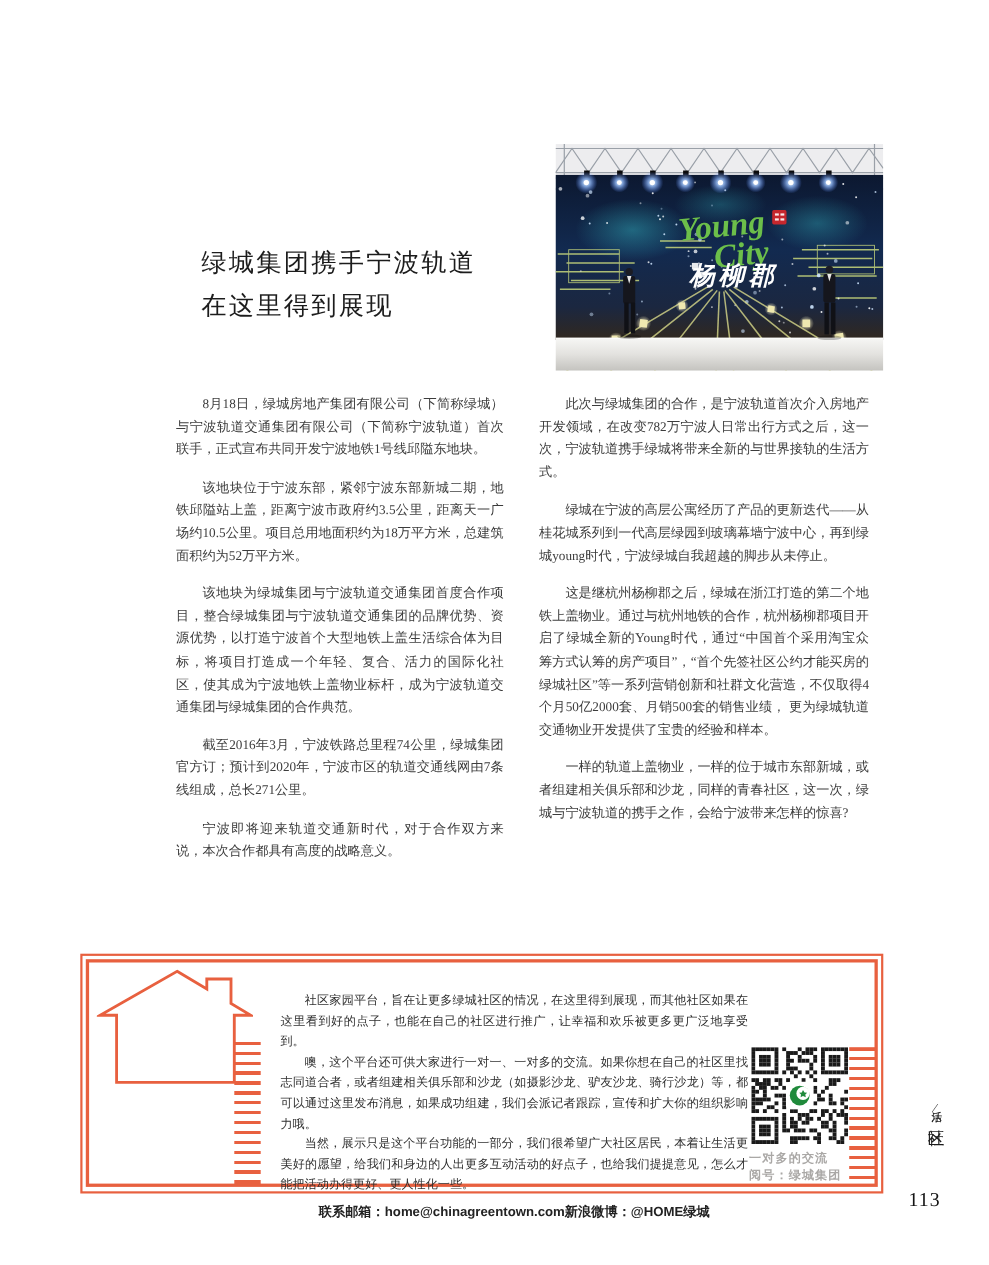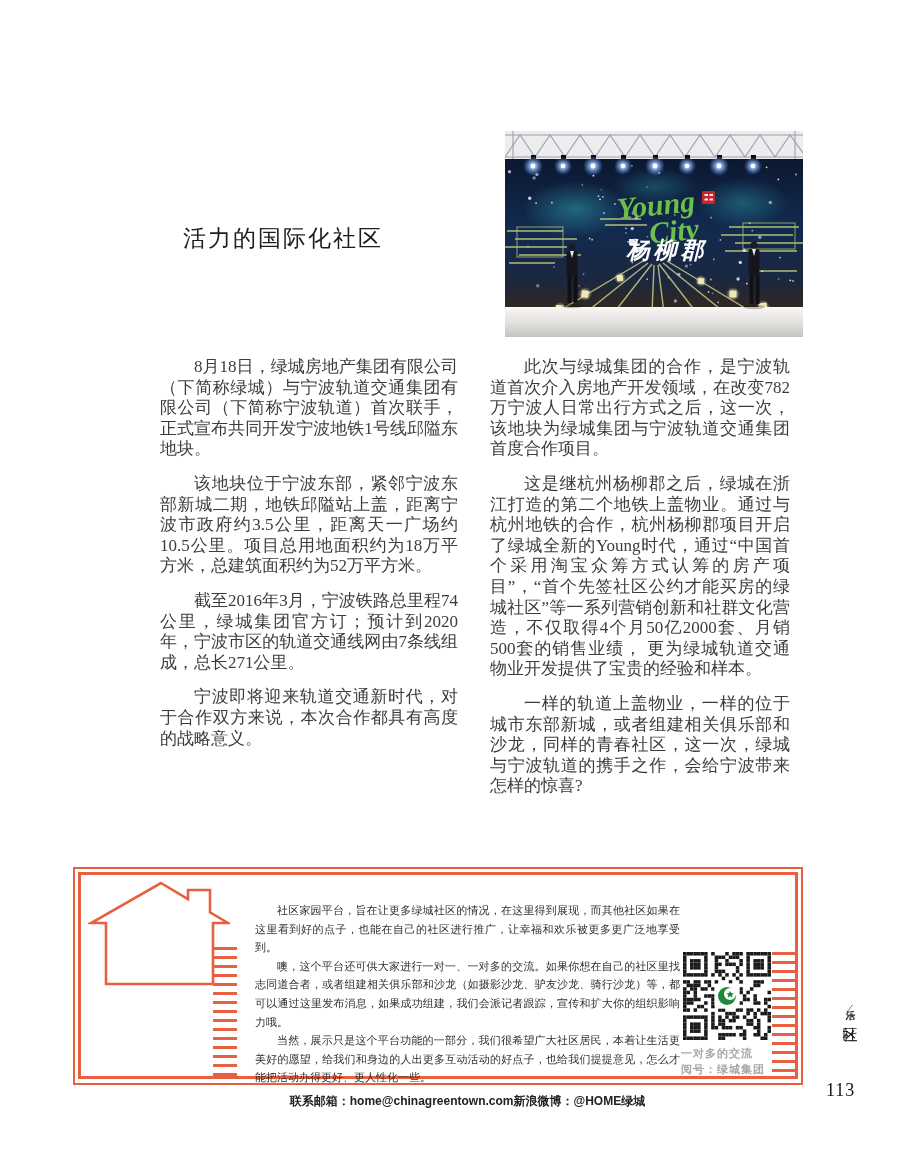--- a/index.html
+++ b/index.html
@@ -4,21 +4,21 @@
 <style>
   html,body{margin:0;padding:0;background:#ffffff;}
   .page{position:relative;width:899px;height:1150px;background:#ffffff;overflow:hidden;
         font-family:"Liberation Serif",serif;}
   
   .headline{position:absolute;left:183px;top:219px;width:300px;
             font-family:"Liberation Serif",serif;font-size:23px;line-height:39px;
             letter-spacing:2px;color:#1c1c1c;font-weight:500;}
   
   .col{position:absolute;top:357px;font-family:"Liberation Serif",serif;
-       font-size:17px;line-height:20.6px;color:#3c3c3c;text-align:justify;}
+       font-size:12px;line-height:20.6px;color:#3c3c3c;text-align:justify;}
   .col p{margin:0 0 14px 0;text-indent:2em;}
   .col-left{left:160px;width:298px;}
   .col-right{left:490px;width:300px;}
   
   .photo{position:absolute;left:505px;top:131px;width:298px;height:206px;}
   
   .callout-outer{position:absolute;left:73px;top:867px;width:726px;height:214px;
                  border:2px solid var(--accent);}
   .callout-inner{position:absolute;left:3px;top:3px;right:3px;bottom:4px;
                  border:3px solid var(--accent);}
@@ -49,21 +49,22 @@
   .side-label .big{font-size:15px;}
   .page-number{position:absolute;left:826px;top:1080px;
                font-family:Liberation Serif, serif;font-size:18px;letter-spacing:1px;color:#141414;}
 </style>
 </head>
 <body>
 
 <div class="page">
 
   <div class="headline">
-    <div>活力的国际化社区</div>
+    <div>绿城集团携手宁波轨道</div>
+    <div>在这里得到展现</div>
   </div>
 
   <svg class="photo" viewBox="0 0 298 206">
     <defs>
       <linearGradient id="bgGrad" x1="0" y1="0" x2="0" y2="1">
         <stop offset="0" stop-color="#0c1830"></stop>
         <stop offset="0.45" stop-color="#122a50"></stop>
         <stop offset="0.8" stop-color="#1b2740"></stop>
         <stop offset="1" stop-color="#31281f"></stop>
       </linearGradient>
@@ -297,25 +298,27 @@
       <rect x="243.5" y="118" width="11" height="26" rx="2" fill="#15161d"></rect>
       <polygon points="247,118 251,118 249,125" fill="#e8e8e8"></polygon>
       <rect x="244.5" y="144" width="4" height="29" fill="#101116"></rect>
       <rect x="250.5" y="144" width="4" height="29" fill="#101116"></rect>
     </g>
   </svg>
 
   <div class="col col-left">
     <p>8月18日，绿城房地产集团有限公司（下简称绿城）与宁波轨道交通集团有限公司（下简称宁波轨道）首次联手，正式宣布共同开发宁波地铁1号线邱隘东地块。</p>
     <p>该地块位于宁波东部，紧邻宁波东部新城二期，地铁邱隘站上盖，距离宁波市政府约3.5公里，距离天一广场约10.5公里。项目总用地面积约为18万平方米，总建筑面积约为52万平方米。</p>
+    <p>该地块为绿城集团与宁波轨道交通集团首度合作项目，整合绿城集团与宁波轨道交通集团的品牌优势、资源优势，以打造宁波首个大型地铁上盖生活综合体为目标，将项目打造成一个年轻、复合、活力的国际化社区，使其成为宁波地铁上盖物业标杆，成为宁波轨道交通集团与绿城集团的合作典范。</p>
     <p>截至2016年3月，宁波铁路总里程74公里，绿城集团官方订；预计到2020年，宁波市区的轨道交通线网由7条线组成，总长271公里。</p>
     <p>宁波即将迎来轨道交通新时代，对于合作双方来说，本次合作都具有高度的战略意义。</p>
   </div>
   <div class="col col-right">
-    <p>此次与绿城集团的合作，是宁波轨道首次介入房地产开发领域，在改变782万宁波人日常出行方式之后，这一次，该地块为绿城集团与宁波轨道交通集团首度合作项目。</p>
+    <p>此次与绿城集团的合作，是宁波轨道首次介入房地产开发领域，在改变782万宁波人日常出行方式之后，这一次，宁波轨道携手绿城将带来全新的与世界接轨的生活方式。</p>
+    <p>绿城在宁波的高层公寓经历了产品的更新迭代——从桂花城系列到一代高层绿园到玻璃幕墙宁波中心，再到绿城young时代，宁波绿城自我超越的脚步从未停止。</p>
     <p>这是继杭州杨柳郡之后，绿城在浙江打造的第二个地铁上盖物业。通过与杭州地铁的合作，杭州杨柳郡项目开启了绿城全新的Young时代，通过“中国首个采用淘宝众筹方式认筹的房产项目”，“首个先签社区公约才能买房的绿城社区”等一系列营销创新和社群文化营造，不仅取得4个月50亿2000套、月销500套的销售业绩， 更为绿城轨道交通物业开发提供了宝贵的经验和样本。</p>
     <p>一样的轨道上盖物业，一样的位于城市东部新城，或者组建相关俱乐部和沙龙，同样的青春社区，这一次，绿城与宁波轨道的携手之作，会给宁波带来怎样的惊喜?</p>
   </div>
 
   <div class="callout-outer">
     <div class="callout-inner"></div>
   </div>
 
   <svg class="house" viewBox="0 0 142 106">
     <path d="M73,2 L100,18.1 L100,9 L122,9 L122,31.3 L140,42 L125,42 L125,103 L18,103 L18,42 L3,42 Z" fill="none" stroke="#e8603f" stroke-width="2.6" stroke-linejoin="miter"></path>

